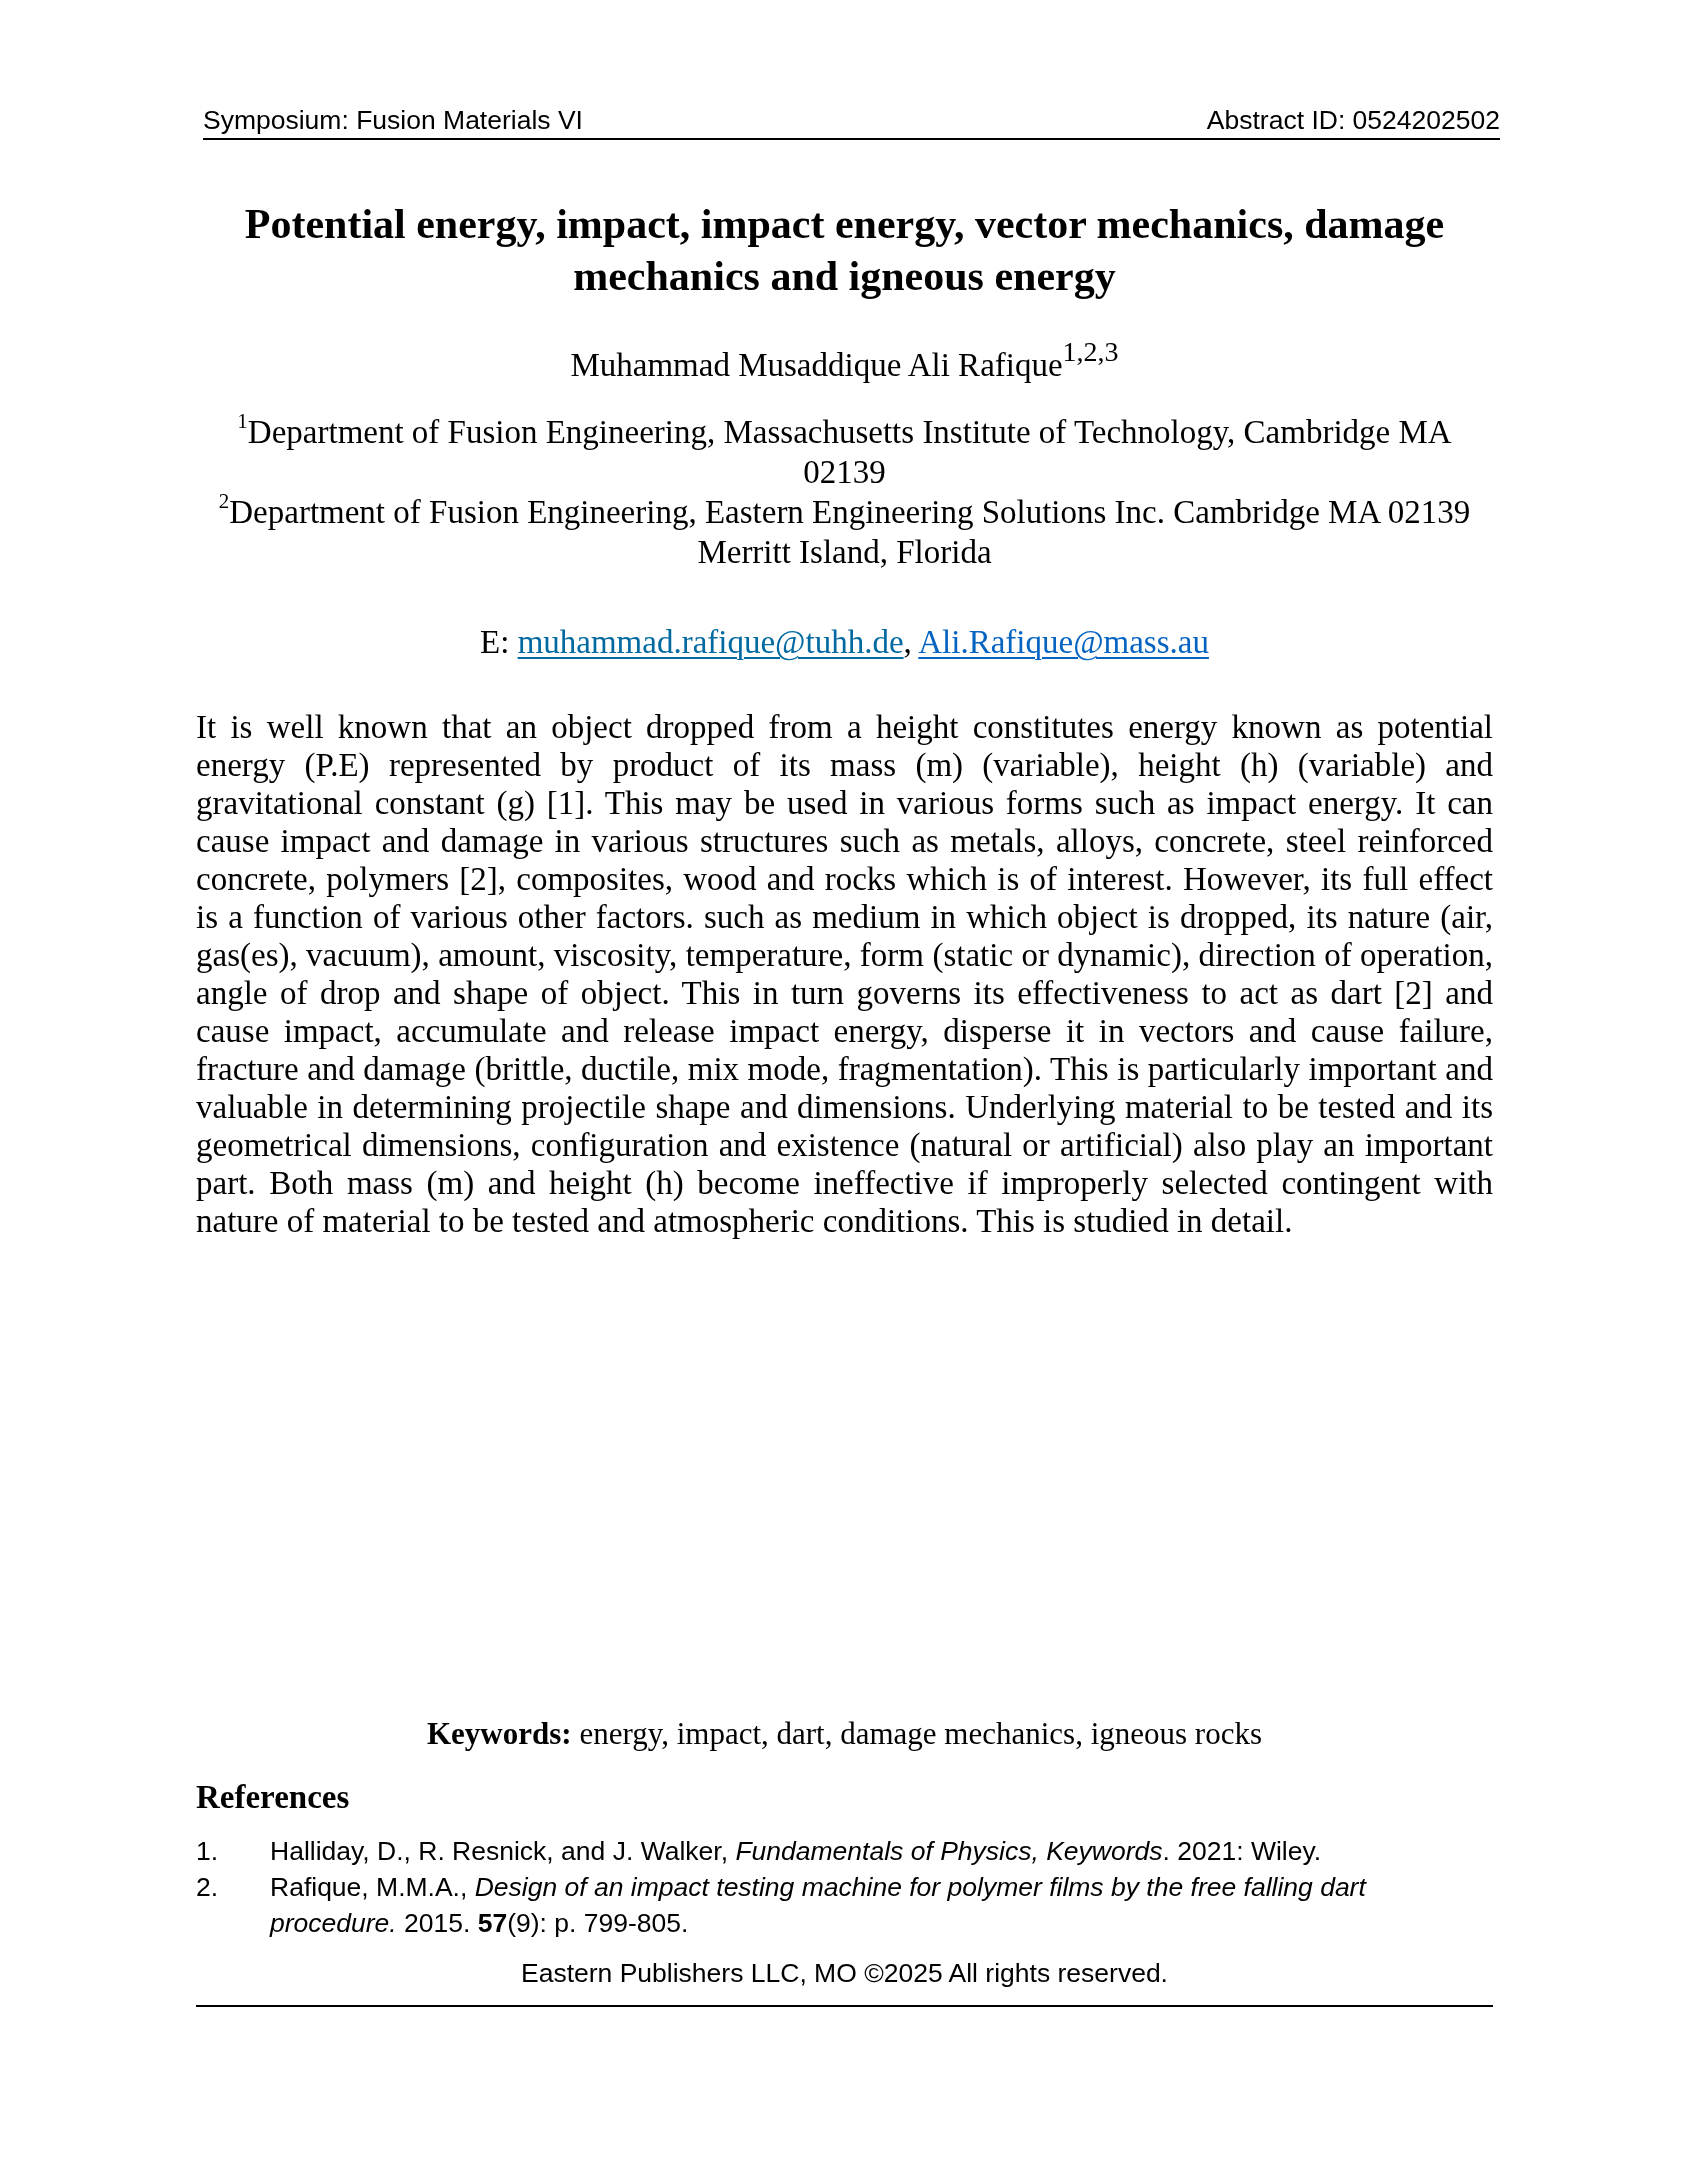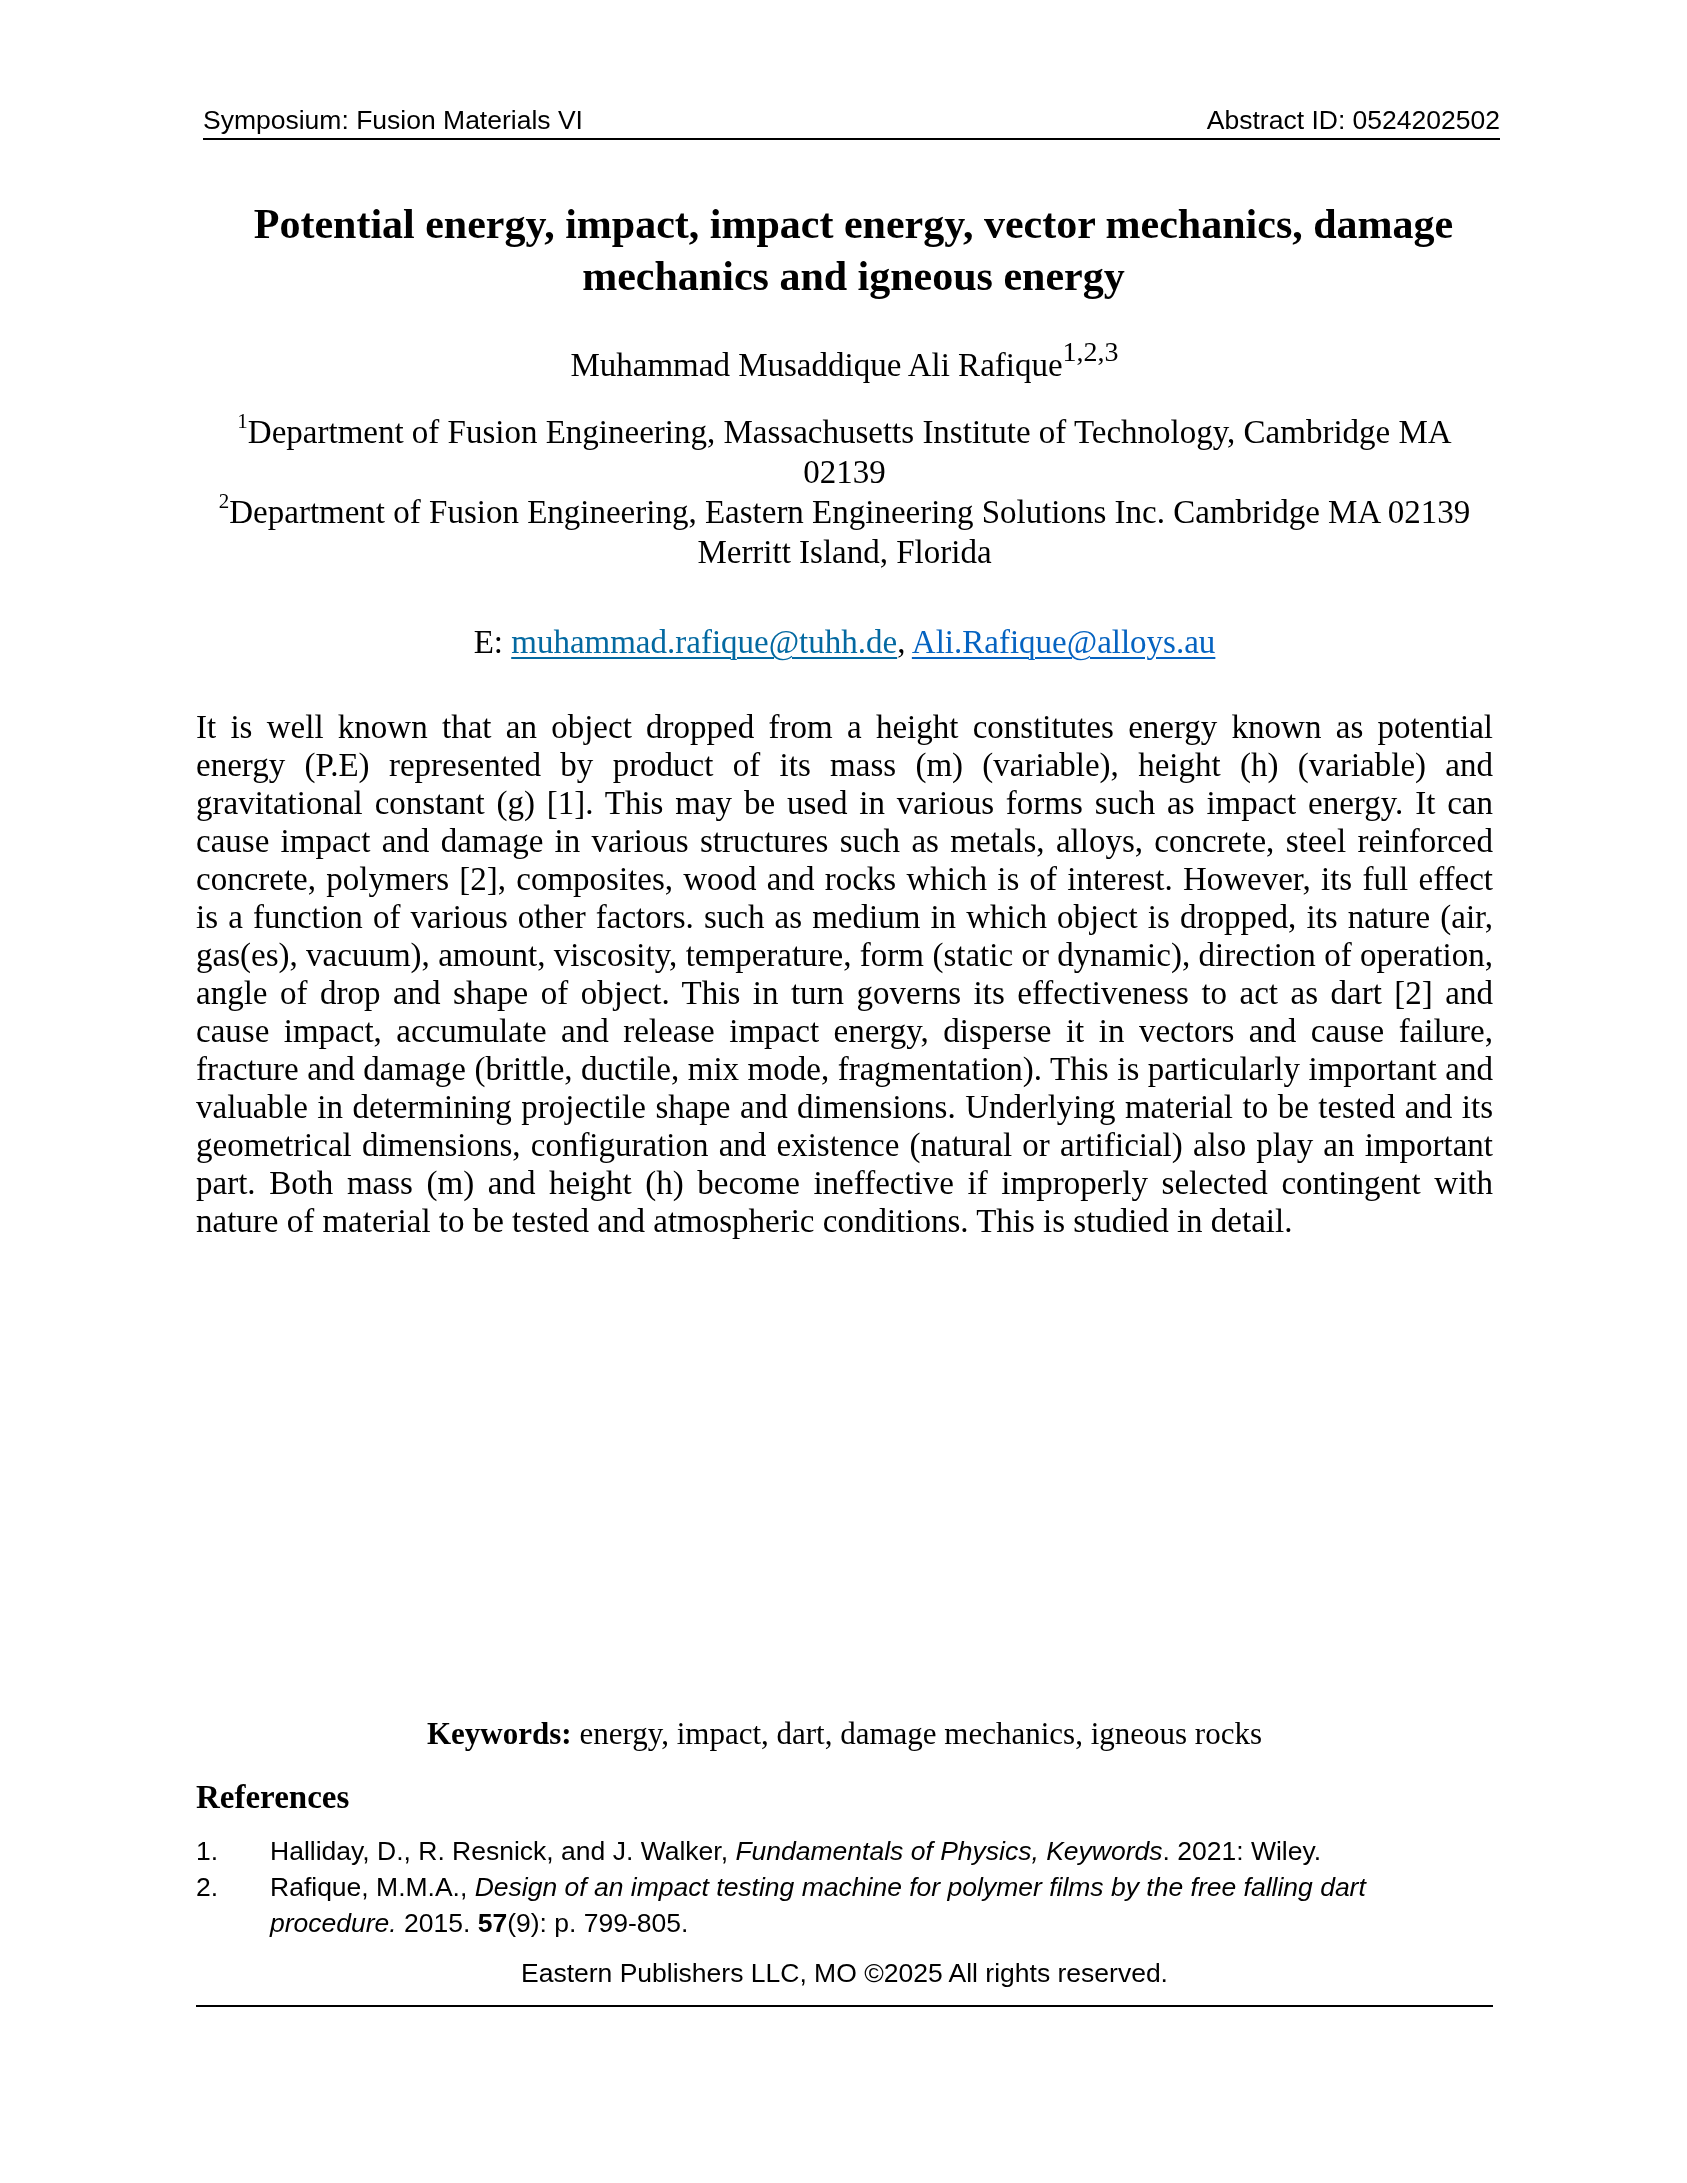--- a/index.html
+++ b/index.html
@@ -28,21 +28,21 @@
       font-size: 26.5px;
       line-height: 34px;
       display: flex;
       justify-content: space-between;
       align-items: flex-end;
     }
     .run-header span { display: block; padding-bottom: 1.3px; }
 
     
     .title {
-      left: 205px;
+      left: 196px;
       width: 1297px;
       top: 198px;
       text-align: center;
       font-weight: bold;
       font-size: 42px;
       line-height: 52px;
     }
 
     .center-block {
       left: 196px;
@@ -146,21 +146,21 @@
   <span>Muhammad Musaddique Ali Rafique</span><sup>1,2,3</sup>
 </div>
 
 <div class="abs center-block affils">
   <span class="affil-line"><sup>1</sup><span>Department of Fusion Engineering, Massachusetts Institute of Technology, Cambridge MA 02139</span></span>
   <span class="affil-line"><sup>2</sup><span>Department of Fusion Engineering, Eastern Engineering Solutions Inc. Cambridge MA 02139</span></span>
   <span class="affil-line">Merritt Island, Florida</span>
 </div>
 
 <div class="abs center-block email-line">
-  <span>E: </span><a href="mailto:muhammad.rafique@tuhh.de" style="color: #0369a1;">muhammad.rafique@tuhh.de</a><span>, </span><a href="mailto:Ali.Rafique@csiro.au" style="color: rgb(5, 99, 193);">Ali.Rafique@alloys.au</a>
+  <span>E: </span><a href="mailto:muhammad.rafique@tuhh.de" style="color: #0369a1;">muhammad.rafique@tuhh.de</a><span>, </span><a href="mailto:Ali.Rafique@csiro.au" style="color: rgb(5, 99, 193);">Ali.Rafique@mass.au</a>
 </div>
 
 <p class="abs abstract">It is well known that an object dropped from a height constitutes energy known as potential energy (P.E) represented by product of its mass (m) (variable), height (h) (variable) and gravitational constant (g) [1]. This may be used in various forms such as impact energy. It can cause impact and damage in various structures such as metals, alloys, concrete, steel reinforced concrete, polymers [2], composites, wood and rocks which is of interest. However, its full effect is a function of various other factors. such as medium in which object is dropped, its nature (air, gas(es), vacuum), amount, viscosity, temperature, form (static or dynamic), direction of operation, angle of drop and shape of object. This in turn governs its effectiveness to act as dart [2] and cause impact, accumulate and release impact energy, disperse it in vectors and cause failure, fracture and damage (brittle, ductile, mix mode, fragmentation). This is particularly important and valuable in determining projectile shape and dimensions. Underlying material to be tested and its geometrical dimensions, configuration and existence (natural or artificial) also play an important part. Both mass (m) and height (h) become ineffective if improperly selected contingent with nature of material to be tested and atmospheric conditions. This is studied in detail.</p>
 
 <div class="abs keywords">
   <b>Keywords:</b><span> energy, impact, dart, damage mechanics, igneous rocks</span>
 </div>
 
 <div class="abs refs-heading">References</div>
 

